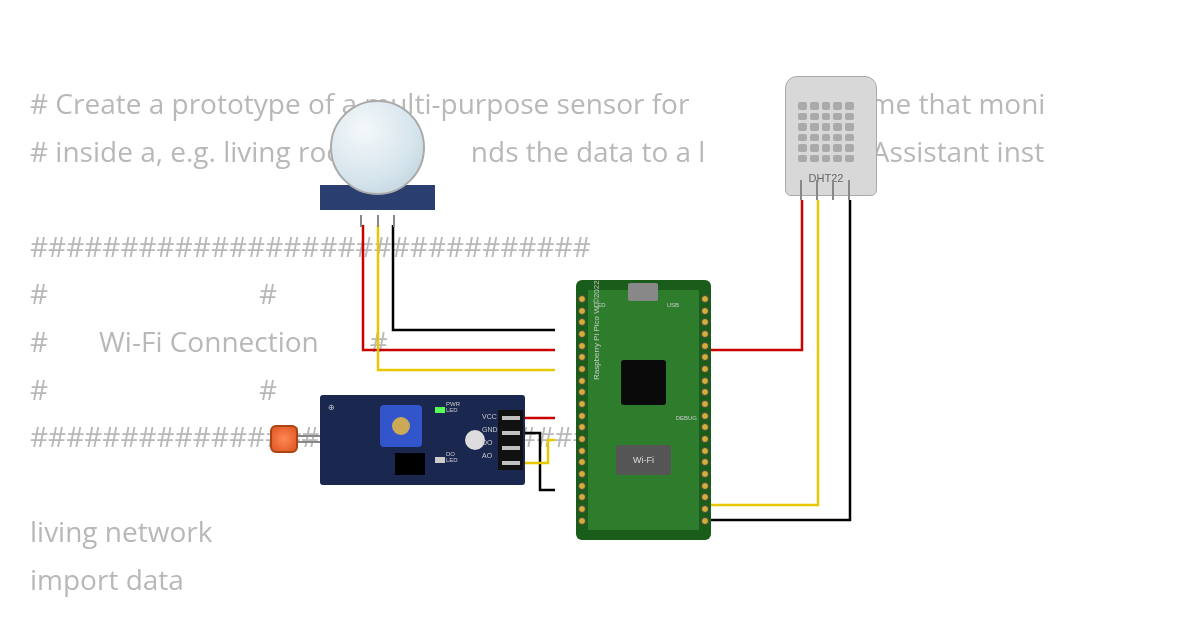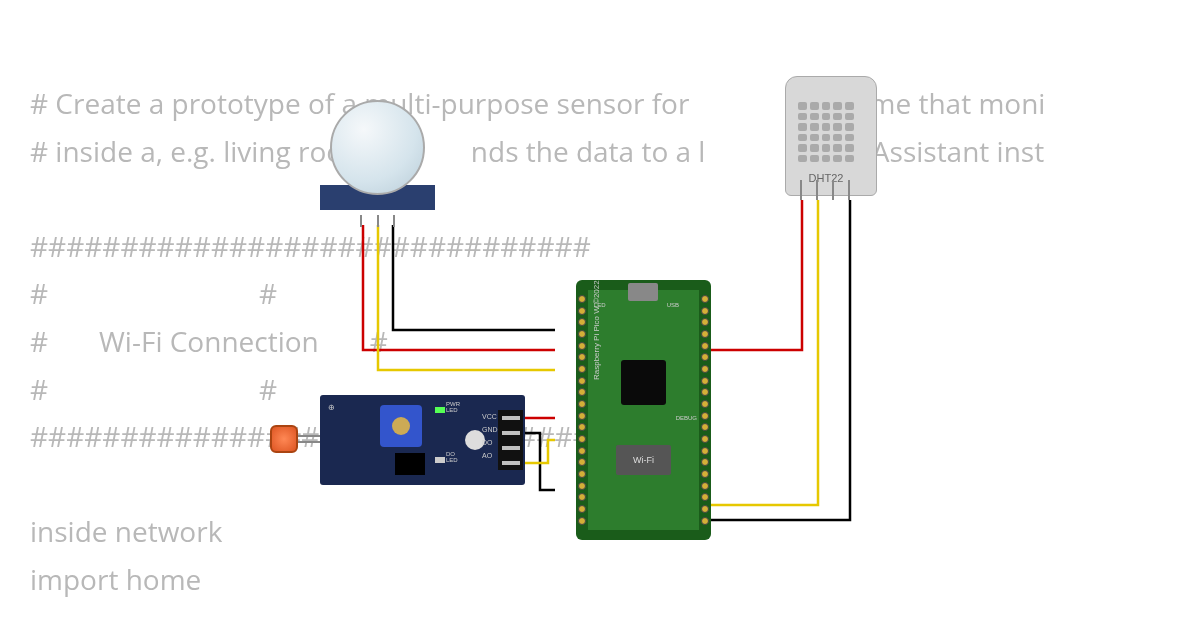--- a/index.html
+++ b/index.html
@@ -395,22 +395,22 @@
 
 <div class="code-bg"><span># Create a prototype of a multi-purpose sensor for              art home that moni</span>
 <span># inside a, e.g. living room              nds the data to a l           Home Assistant inst</span>
 <span></span>
 <span>###############################</span>
 <span>#                             #</span>
 <span>#       Wi-Fi Connection       #</span>
 <span>#                             #</span>
 <span>###############################</span>
 <span></span>
-<span>inside network</span>
-<span>import home</span></div>
+<span>living network</span>
+<span>import data</span></div>
 
 <div class="diagram">
 
   <svg class="wires">
 
     <path d="M 363 225 L 363 350 L 555 350" stroke="#cc0000" stroke-width="2.5" fill="none"></path>
     <path d="M 393 225 L 393 330 L 555 330" stroke="#000000" stroke-width="2.5" fill="none"></path>
     <path d="M 378 225 L 378 370 L 555 370" stroke="#e6c800" stroke-width="2.5" fill="none"></path>
 
     <path d="M 802 200 L 802 350 L 690 350" stroke="#cc0000" stroke-width="2.5" fill="none"></path>

